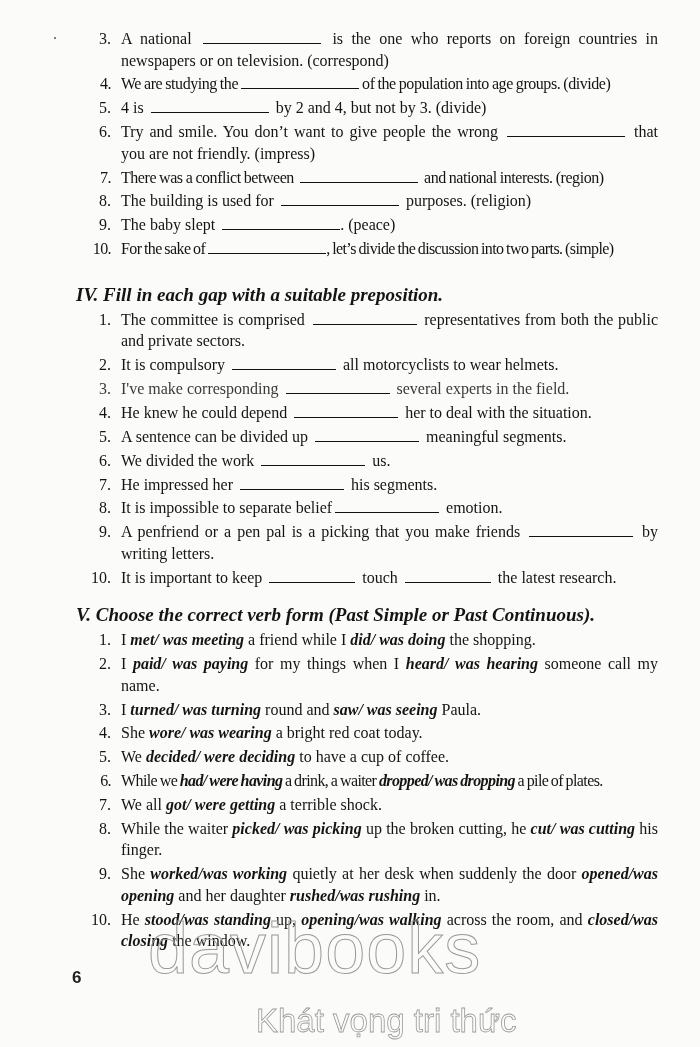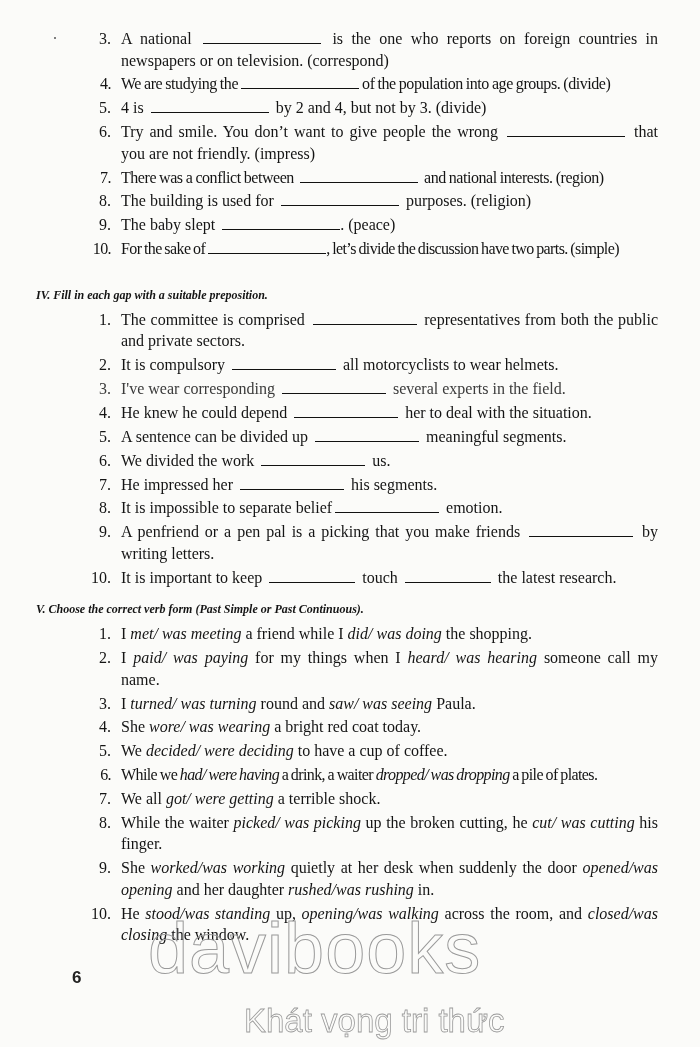--- a/index.html
+++ b/index.html
@@ -31,46 +31,46 @@
     display: inline-block;
     border-bottom: 1.3px solid #111;
     height: 14px;
     vertical-align: baseline;
     margin: 0 3px;
   }
   .b-lg { width: 118px; }
   .b-md { width: 104px; }
   .b-sm { width: 86px; }
   .hint { font-weight: normal; }
-  .it { font-style: italic; }
+  .it { font-style: italic; font-weight: bold; }
   .section-title {
-    padding-left: 36px;
-    font-size: 12px;
+    padding-left: 76px;
+    font-size: 19px;
     font-weight: bold;
     font-style: italic;
     line-height: 22px;
     margin: 0 0 3px 0;
   }
   .s4 { margin-top: 24px; }
-  .s5 { margin-top: 10px; }
+  .s5 { margin-top: 16px; }
   .faded { color: #3a3a3a; }
   .page-number {
     position: absolute; left: 72px; top: 968px;
     font-family: "Liberation Sans", sans-serif; font-size: 17px; font-weight: bold; color: #222;
   }
   .wm-brand {
     position: absolute; left: 148px; top: 912px;
     font-family: "Liberation Sans", sans-serif;
     font-size: 72px; letter-spacing: 1px;
     color: transparent;
     -webkit-text-stroke: 1px #9a9a9a;
     line-height: 1;
   }
   .wm-slogan {
-    position: absolute; left: 244px; top: 1004px;
+    position: absolute; left: 256px; top: 1004px;
     font-family: "Liberation Sans", sans-serif;
     font-size: 33px;
     color: transparent;
     -webkit-text-stroke: 0.8px #9a9a9a;
     line-height: 1;
   }
 </style>
 </head>
 <body>
 
@@ -121,21 +121,21 @@
         <span class="hint">(religion)</span>
       </div>
       <div class="item">
         <span class="num">9.</span>
         <span>The baby slept</span>
         <span class="blank b-lg" style="margin-right:0"></span><span>.</span>
         <span class="hint">(peace)</span>
       </div>
       <div class="item cond2">
         <span class="num">10.</span>
-        <span>For the sake of</span><span class="blank b-lg" style="margin-right:0"></span><span>, let’s divide the discussion have two parts.</span>
+        <span>For the sake of</span><span class="blank b-lg" style="margin-right:0"></span><span>, let’s divide the discussion into two parts.</span>
         <span class="hint">(simple)</span>
       </div>
     </div>
 
     <div>
       <div class="section-title s4">IV. Fill in each gap with a suitable preposition.</div>
 
       <div class="item">
         <span class="num">1.</span>
         <span>The committee is comprised</span>
@@ -143,21 +143,21 @@
         <span>representatives from both the public and private sectors.</span>
       </div>
       <div class="item">
         <span class="num">2.</span>
         <span>It is compulsory</span>
         <span class="blank b-md"></span>
         <span>all motorcyclists to wear helmets.</span>
       </div>
       <div class="item faded">
         <span class="num">3.</span>
-        <span>I've wear corresponding</span>
+        <span>I've make corresponding</span>
         <span class="blank b-md"></span>
         <span>several experts in the field.</span>
       </div>
       <div class="item">
         <span class="num">4.</span>
         <span>He knew he could depend</span>
         <span class="blank b-md"></span>
         <span>her to deal with the situation.</span>
       </div>
       <div class="item">

